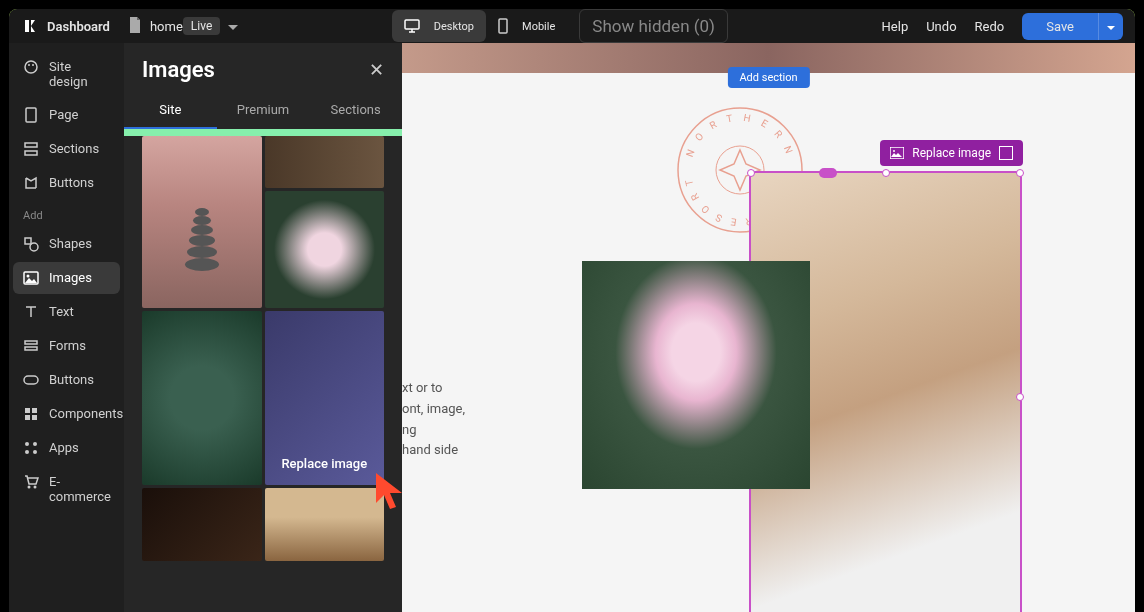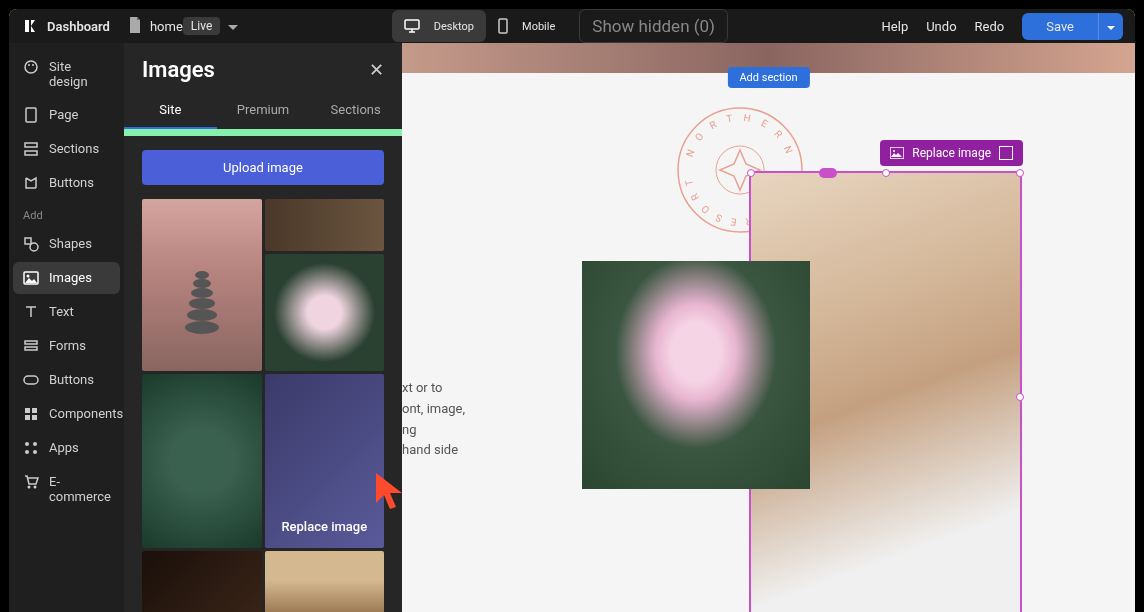--- a/index.html
+++ b/index.html
@@ -238,21 +238,20 @@
     <div class="images-panel">
       <div class="panel-head">
         <div class="panel-title">Images</div>
         <div class="close-x">✕</div>
       </div>
       <div class="tabs">
         <div class="tab active">Site</div>
         <div class="tab">Premium</div>
         <div class="tab">Sections</div>
       </div>
-      <div class="upload-btn">Upload image</div>
       <div class="gallery">
         <div class="thumb t1">
           <div class="stones">
             <div class="stone" style="width:14px;height:8px"></div>
             <div class="stone" style="width:18px;height:9px"></div>
             <div class="stone" style="width:22px;height:10px"></div>
             <div class="stone" style="width:26px;height:11px"></div>
             <div class="stone" style="width:30px;height:12px"></div>
             <div class="stone" style="width:34px;height:13px"></div>
           </div>

